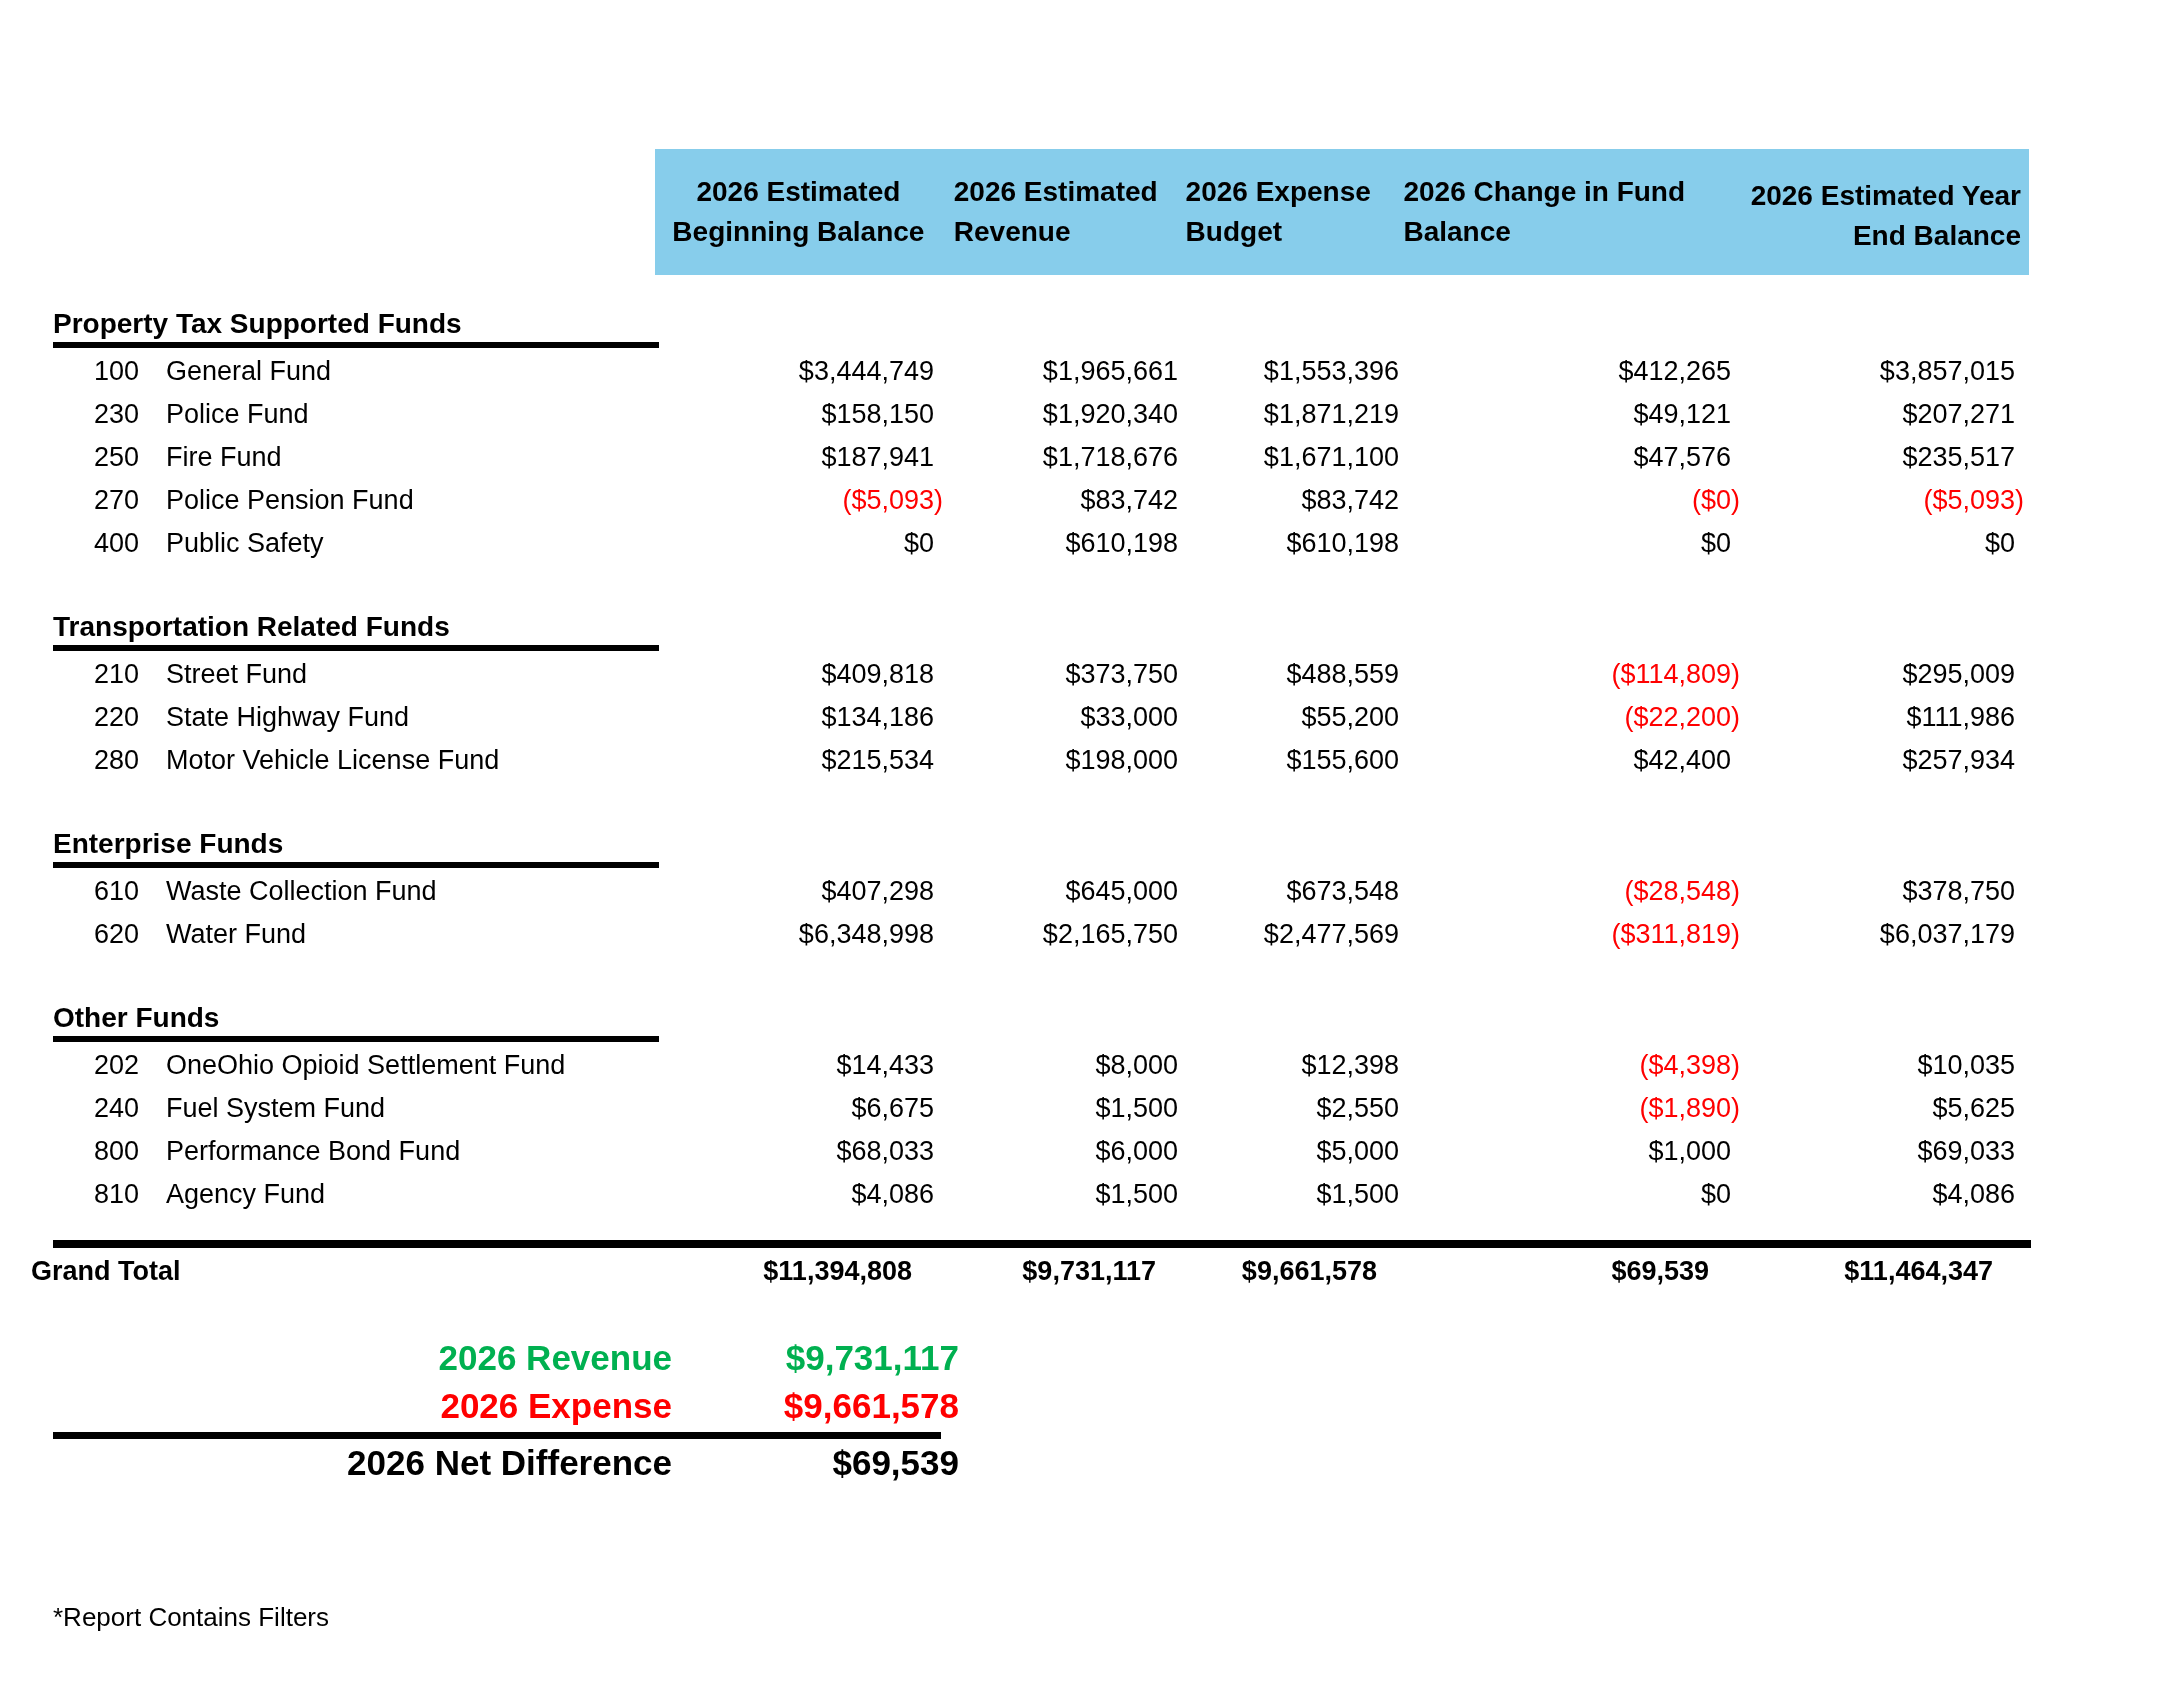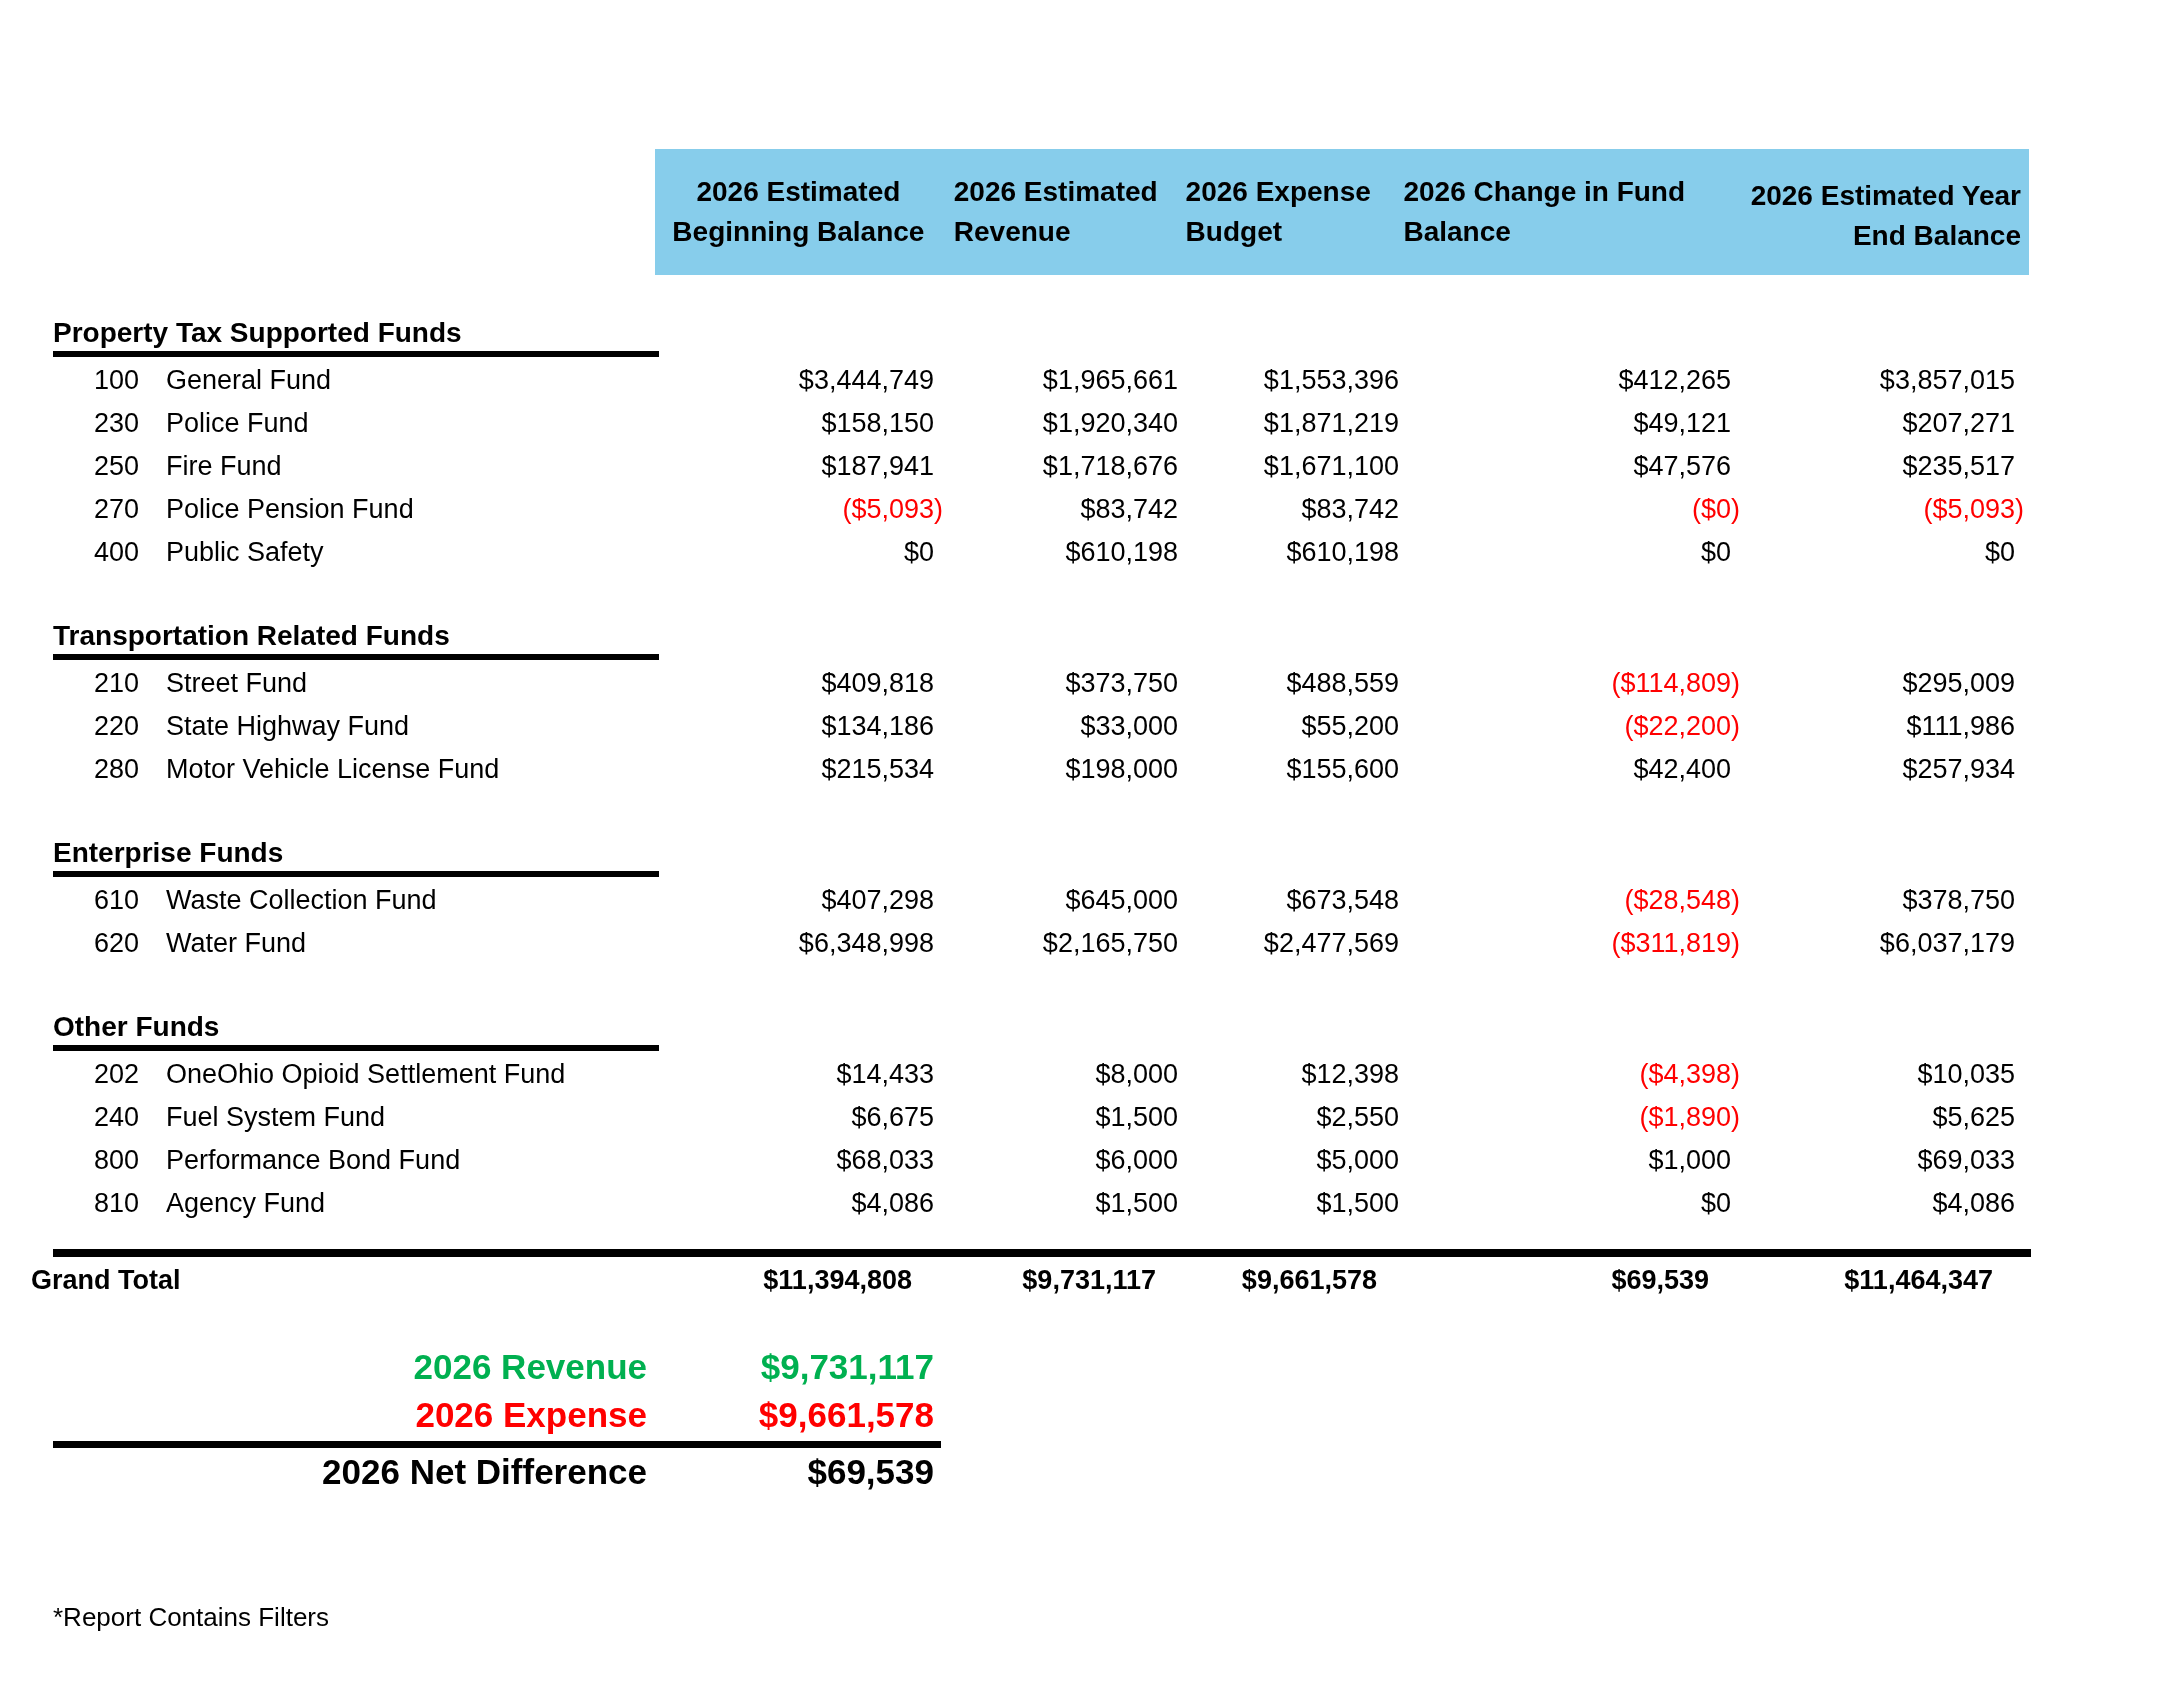--- a/index.html
+++ b/index.html
@@ -19,42 +19,42 @@
     display:flex;align-items:center;
     font-weight:bold;font-size:28px;line-height:40px;
   }
   .hc{box-sizing:border-box;}
   .hc1{width:287px;text-align:center;}
   .hc2{width:236px;padding-left:12px;}
   .hc3{width:221px;padding-left:8px;}
   .hc4{width:332px;padding-left:5px;}
   .hc5{width:299px;text-align:right;padding-right:8px;margin-top:8px;}
   
-  .content{position:absolute;left:0;top:317px;width:2178px;}
+  .content{position:absolute;left:0;top:308px;width:2178px;}
   .section + .section{margin-top:46px;}
   .sec-title{margin-left:53px;font-size:28px;font-weight:bold;line-height:32px;}
   .sec-underline{margin-left:53px;width:606px;height:6px;background:#000;margin-top:2px;}
   .rows{margin-top:2px;}
   .frow{display:flex;align-items:center;height:43px;font-size:27px;padding-left:94px;}
   .code{width:72px;}
   .fname{width:489px;}
   .val{text-align:right;}
   .v1{width:279px;}
   .v2{width:244px;}
   .v3{width:221px;}
   .v4{width:332px;}
   .v5{width:284px;}
   .neg{color:var(--neg,#FF0000);position:relative;left:9px;}
   
   .gt-line{margin-left:53px;margin-top:24px;width:1978px;height:8px;background:#000;}
   .gt-row{display:flex;align-items:center;height:46px;font-size:27px;font-weight:bold;padding-left:31px;}
   .gt-label{width:602px;}
   
   .summary{margin-top:40px;font-weight:bold;font-size:35px;}
-  .srow{display:flex;align-items:center;height:48px;padding-left:53px;}
+  .srow{display:flex;align-items:center;height:48px;padding-left:78px;}
   .slabel{width:594px;text-align:right;}
   .sval{width:287px;text-align:right;}
   .green{color:var(--green,#00B050);}
   .red{color:var(--neg,#FF0000);}
   .sum-line{margin-left:53px;margin-top:2px;width:888px;height:7px;background:#000;}
   
   .footnote{position:absolute;left:53px;top:1601px;font-size:26px;line-height:32px;}
 </style>
 </head>
 <body>

